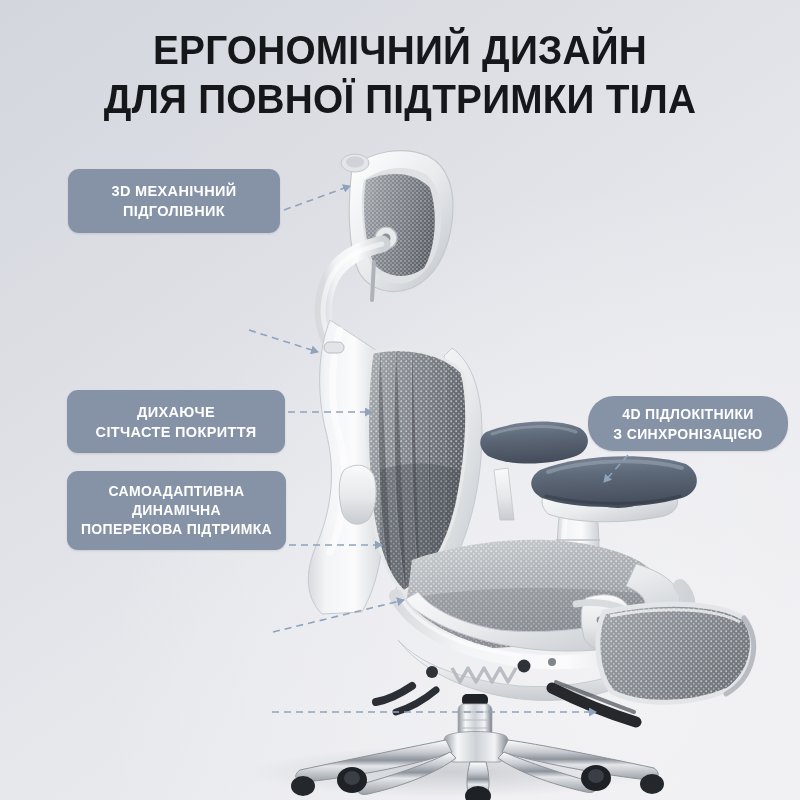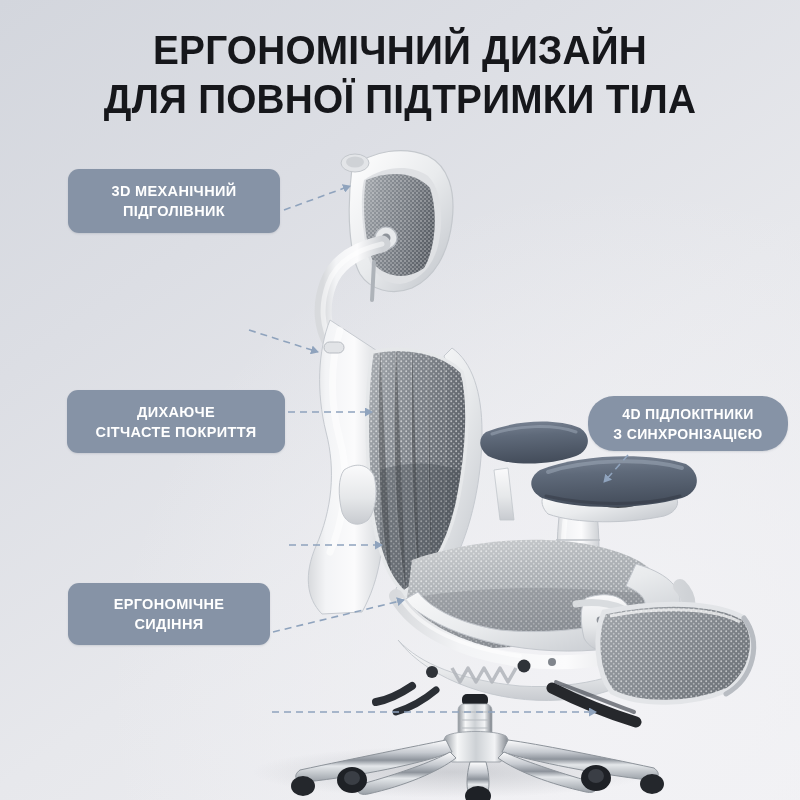--- a/index.html
+++ b/index.html
@@ -396,25 +396,26 @@
     <span class="ctext">3D МЕХАНІЧНИЙ
 ПІДГОЛІВНИК</span>
   </div>
 
 
   <div class="callout" id="callout-mesh">
     <span class="ctext">ДИХАЮЧЕ
 СІТЧАСТЕ ПОКРИТТЯ</span>
   </div>
 
-
-  <div class="callout" id="callout-seat">
-    <span class="ctext">ЕРГОНОМІЧНЕ
-СИДІННЯ</span>
+  <div class="callout three-line" id="callout-lumbar">
+    <span class="ctext">САМОАДАПТИВНА
+ДИНАМІЧНА
+ПОПЕРЕКОВА ПІДТРИМКА</span>
   </div>
+
 
 
   <div class="callout" id="callout-armrest">
     <span class="ctext">4D ПІДЛОКІТНИКИ
 З СИНХРОНІЗАЦІЄЮ</span>
   </div>
 
 </div>
 
 </body></html>

